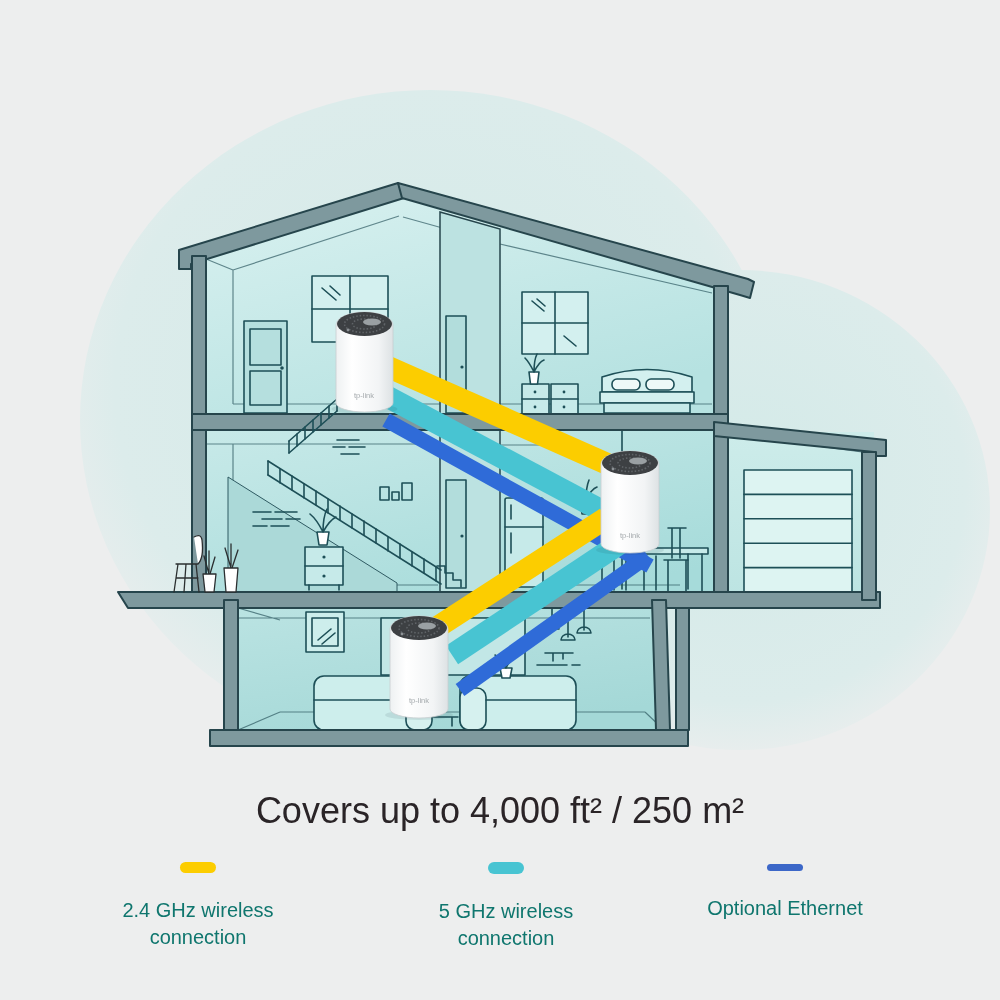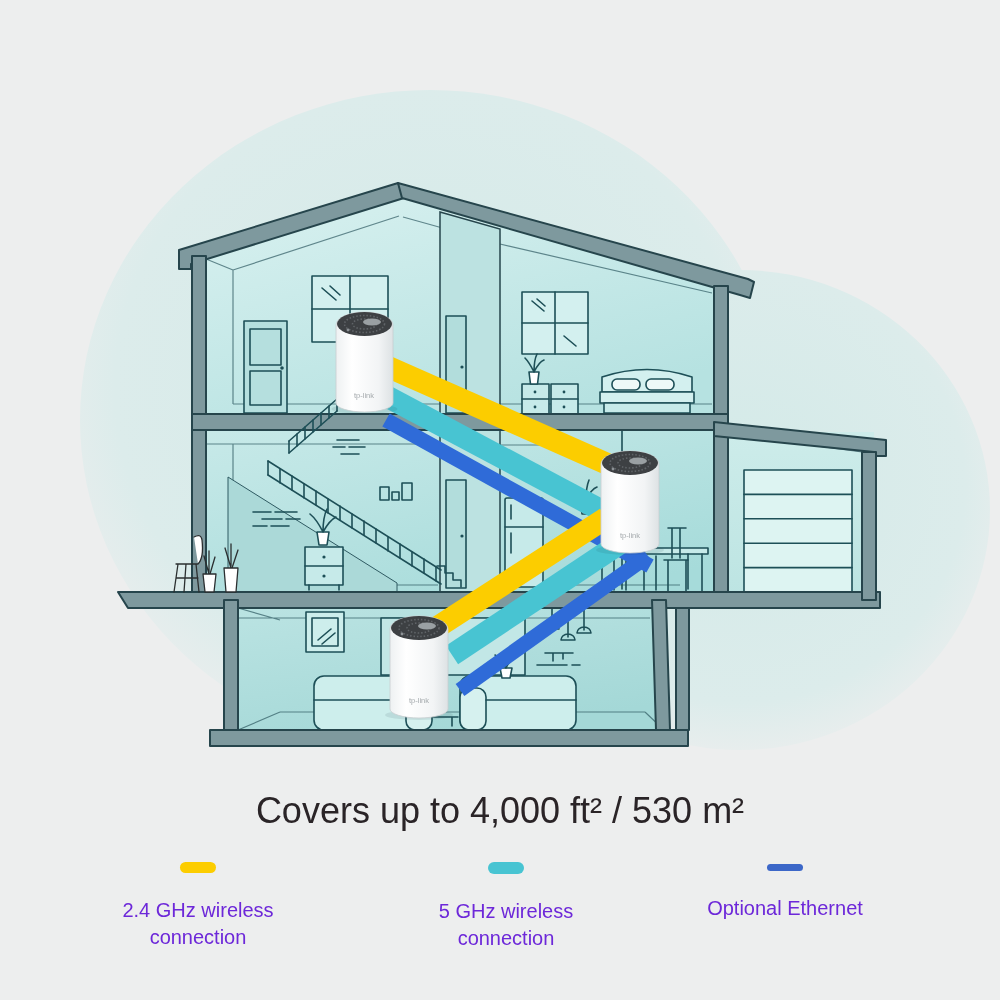--- a/index.html
+++ b/index.html
@@ -4,21 +4,21 @@
 <style>
   html,body{margin:0;padding:0;}
   body{font-family:"Liberation Sans",sans-serif;}
   .canvas{position:relative;width:1000px;height:1000px;background:#edeeee;overflow:hidden;}
   .title{position:absolute;top:78px;left:0;width:1000px;text-align:center;
          font-size:53px;font-weight:700;letter-spacing:-1px;}
   .coverage{position:absolute;top:790px;left:0;width:1000px;text-align:center;
             font-size:36px;font-weight:500;color:#2a2427;}
   .legend-col{position:absolute;width:230px;text-align:center;}
   .legend-swatch{margin:0 auto;border-radius:6px;}
-  .legend-label{margin-top:24px;font-size:20px;line-height:27px;color:#6d28d9;}
+  .legend-label{margin-top:24px;font-size:20px;line-height:27px;color:#0f766e;}
   svg{position:absolute;top:0;left:0;}
   .furn{stroke:#1d4f57;stroke-width:1.6;fill:none;stroke-linecap:round;stroke-linejoin:round;}
   .furnf{stroke:#1d4f57;stroke-width:1.6;stroke-linejoin:round;}
   .depth{stroke:#2f5a62;stroke-width:1.2;fill:none;opacity:.7;}
   .wall{fill:#7e999e;stroke:#26454c;stroke-width:2;stroke-linejoin:round;}
   .white-art{fill:#ffffff;stroke:#2b2f30;stroke-width:1.3;stroke-linejoin:round;stroke-linecap:round;}
 </style>
 </head>
 <body>
 
@@ -271,21 +271,21 @@
         <ellipse cx="419" cy="628" rx="20" ry="8.5" fill="none" stroke="#606468" stroke-width="1.6" stroke-dasharray="1.5,1.9"></ellipse>
         <ellipse cx="419" cy="628" rx="12" ry="5" fill="none" stroke="#606468" stroke-width="1.6" stroke-dasharray="1.5,1.9"></ellipse>
         <ellipse cx="427" cy="626" rx="9" ry="3.5" fill="#9aa0a3"></ellipse>
         <circle cx="402" cy="634" r="1.4" fill="#8d9296"></circle>
         <text x="419" y="703" font-size="7.5" fill="#a6abae" text-anchor="middle" font-family="Liberation Sans, sans-serif">tp-link</text>
       </g>
     </g>
   </svg>
 
 
-  <div class="coverage" style="color: rgb(42, 36, 39);">Covers up to 4,000 ft² / 530 m²</div>
+  <div class="coverage" style="color: rgb(42, 36, 39);">Covers up to 4,000 ft² / 250 m²</div>
 
   <div class="legend-col" style="left:83px;top:862px;">
     <div class="legend-swatch" style="width: 36px; height: 11px; background: rgb(252, 205, 0);"></div>
     <div class="legend-label">
       <div>2.4 GHz wireless</div>
       <div>connection</div>
     </div>
   </div>
   <div class="legend-col" style="left:391px;top:862px;">
     <div class="legend-swatch" style="width: 36px; height: 12px; background: rgb(72, 196, 210);"></div>

